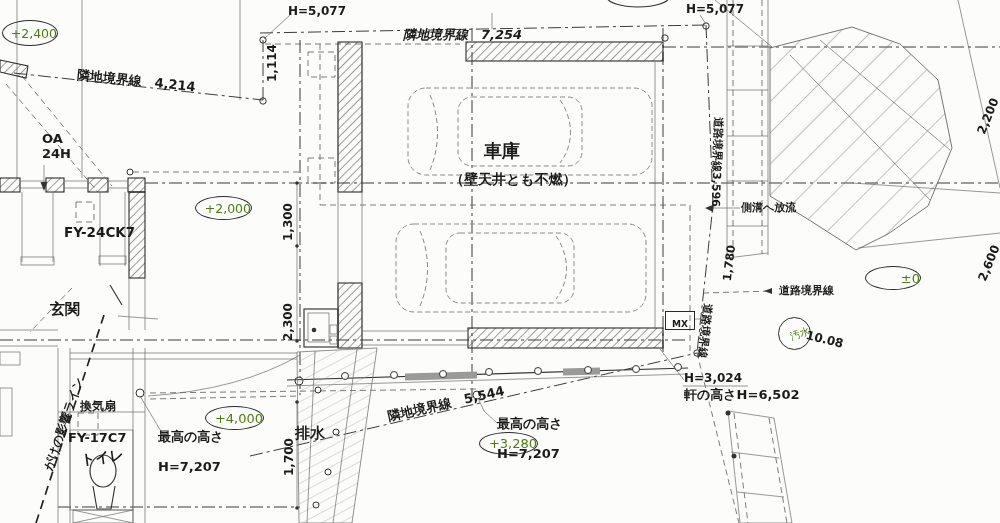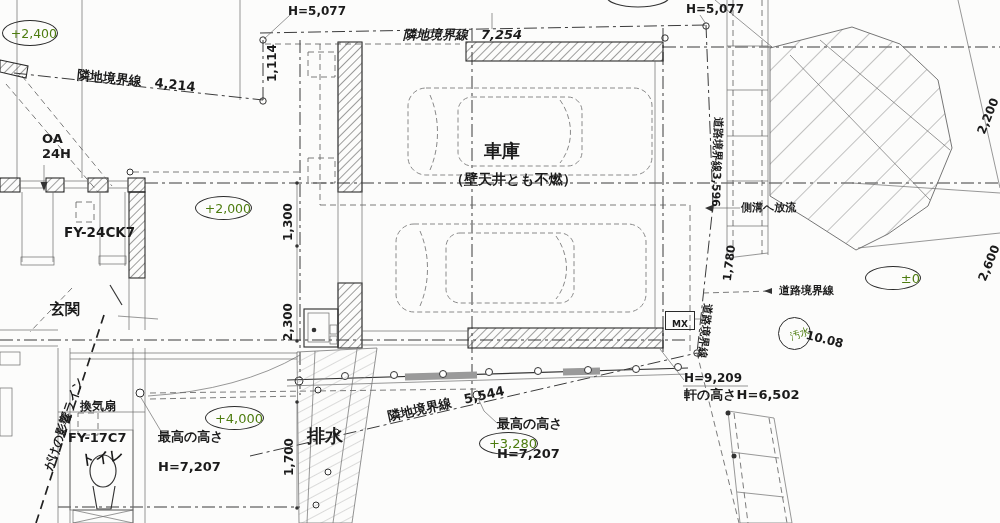--- a/index.html
+++ b/index.html
@@ -289,34 +289,34 @@
 
 <div class="ell" style="left:205px;top:406px;width:57px;height:22px;font-size:13px;">
     <span>+4,000</span>
   </div>
 
 <div class="t pair" style="left:158px;top:428px;font-size:13px;">
   <span>最高の高さ</span>
   <span>H=7,207</span>
 </div>
 
-<div class="t" style="left:295px;top:424px;font-size:18px;margin-left:12px;">排水</div>
+<div class="t" style="left:295px;top:424px;font-size:15px;">排水</div>
 
 <div class="t" style="left:68px;top:430px;font-size:13px;">FY-17C7</div>
 
 <div class="t" style="left:80px;top:452px;font-size:14px;transform:rotate(-8deg);transform-origin:left top;">トイレ</div>
 
 <div class="t ctr" style="left:289px;top:457px;font-size:12px;transform:translate(-50%,-50%) rotate(-90deg);">1,700</div>
 
 <div class="t" style="left:386px;top:408px;font-size:13px;transform:rotate(-12.5deg);transform-origin:left top;">隣地境界線　5,544</div>
 
 <div class="t pair" style="left:497px;top:415px;font-size:13px;">
   <span>最高の高さ</span>
   <span>H=7,207</span>
 </div>
 
 <div class="ell" style="left:479px;top:432px;width:57px;height:21px;font-size:13px;">
     <span>+3,280</span>
   </div>
 
-<div class="t" style="left:684px;top:371px;font-size:12px;">H=9,209</div>
+<div class="t" style="left:684px;top:371px;font-size:12px;">H=3,024</div>
 
 <div class="t" style="left:684px;top:386px;font-size:13px;">軒の高さH=6,502</div>
 
 </body></html>

